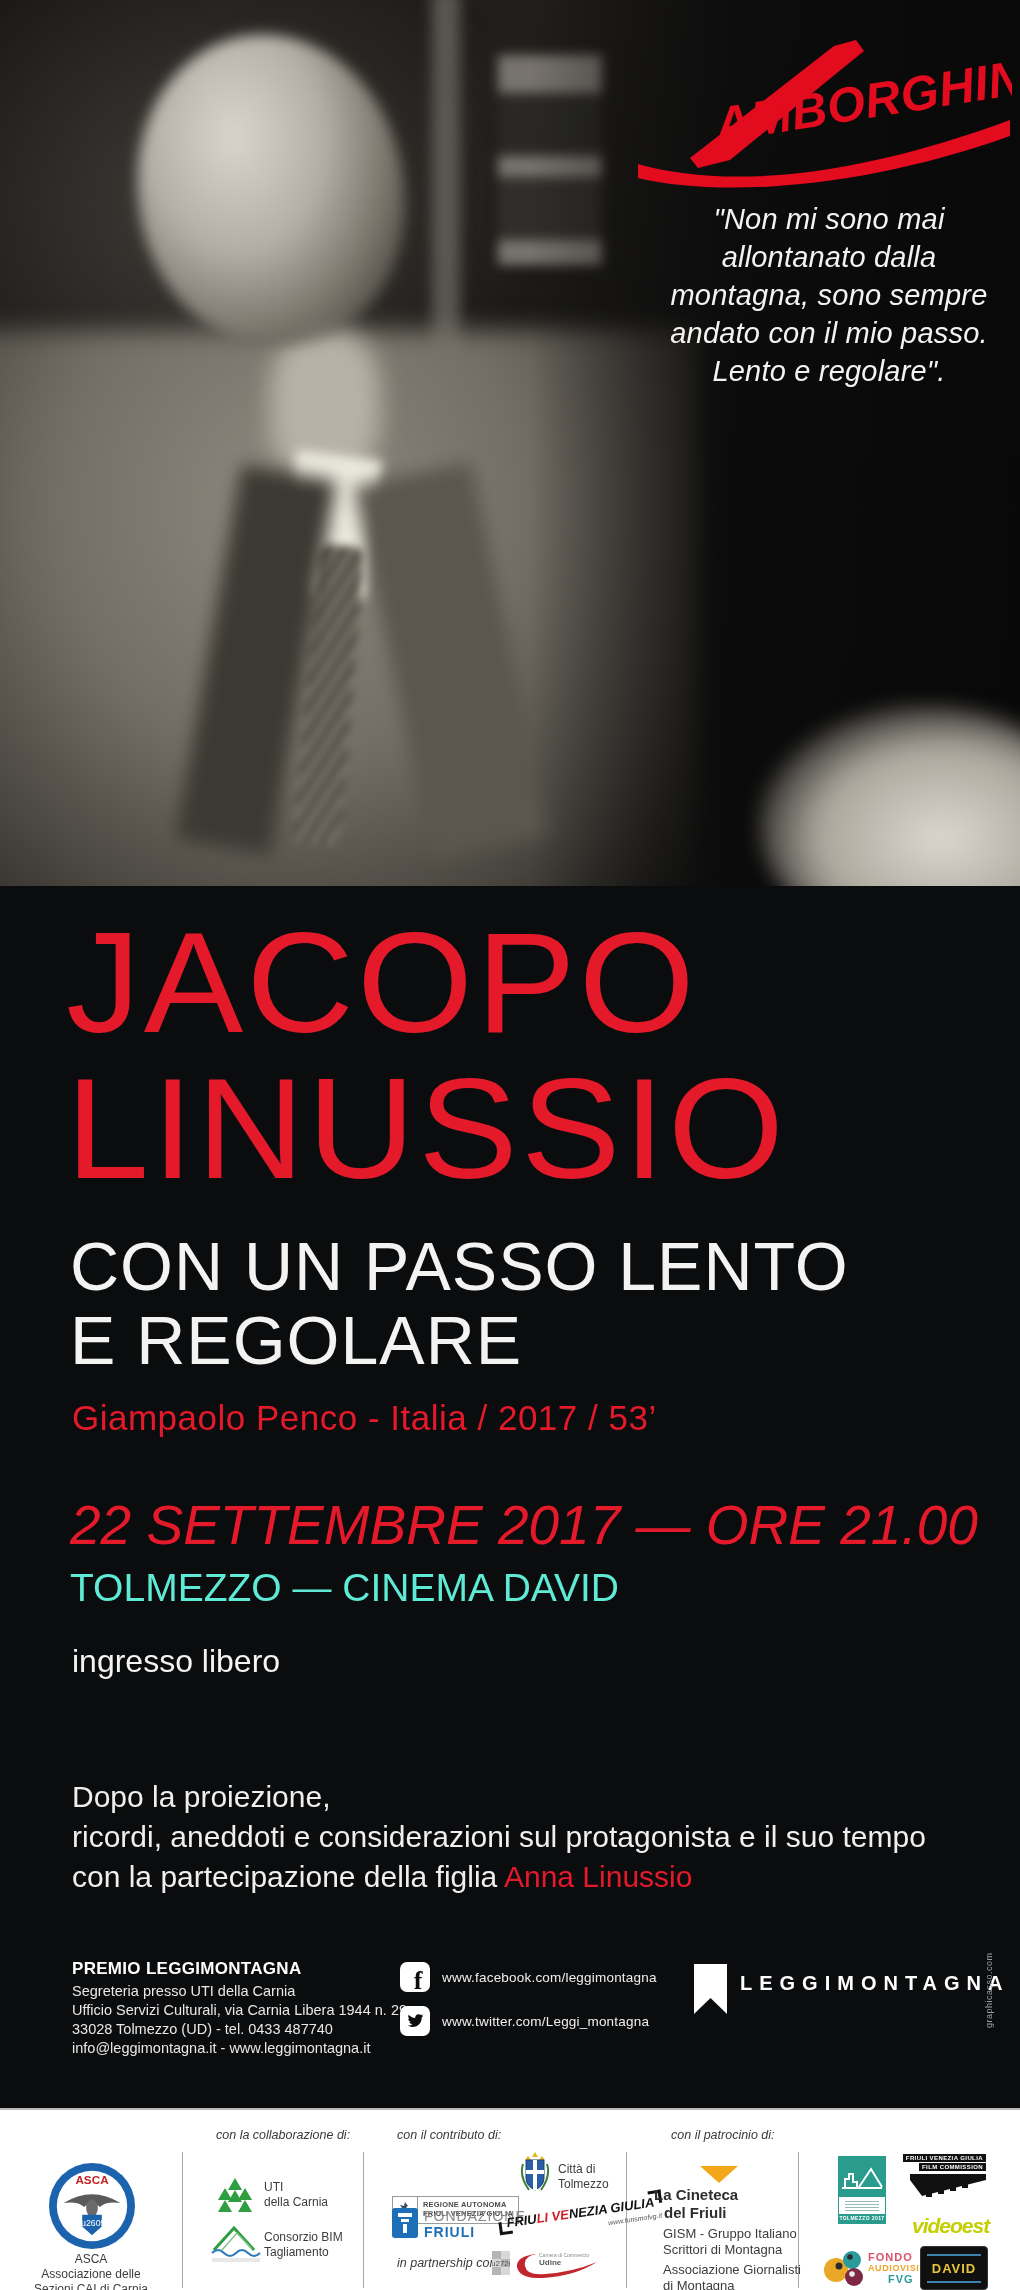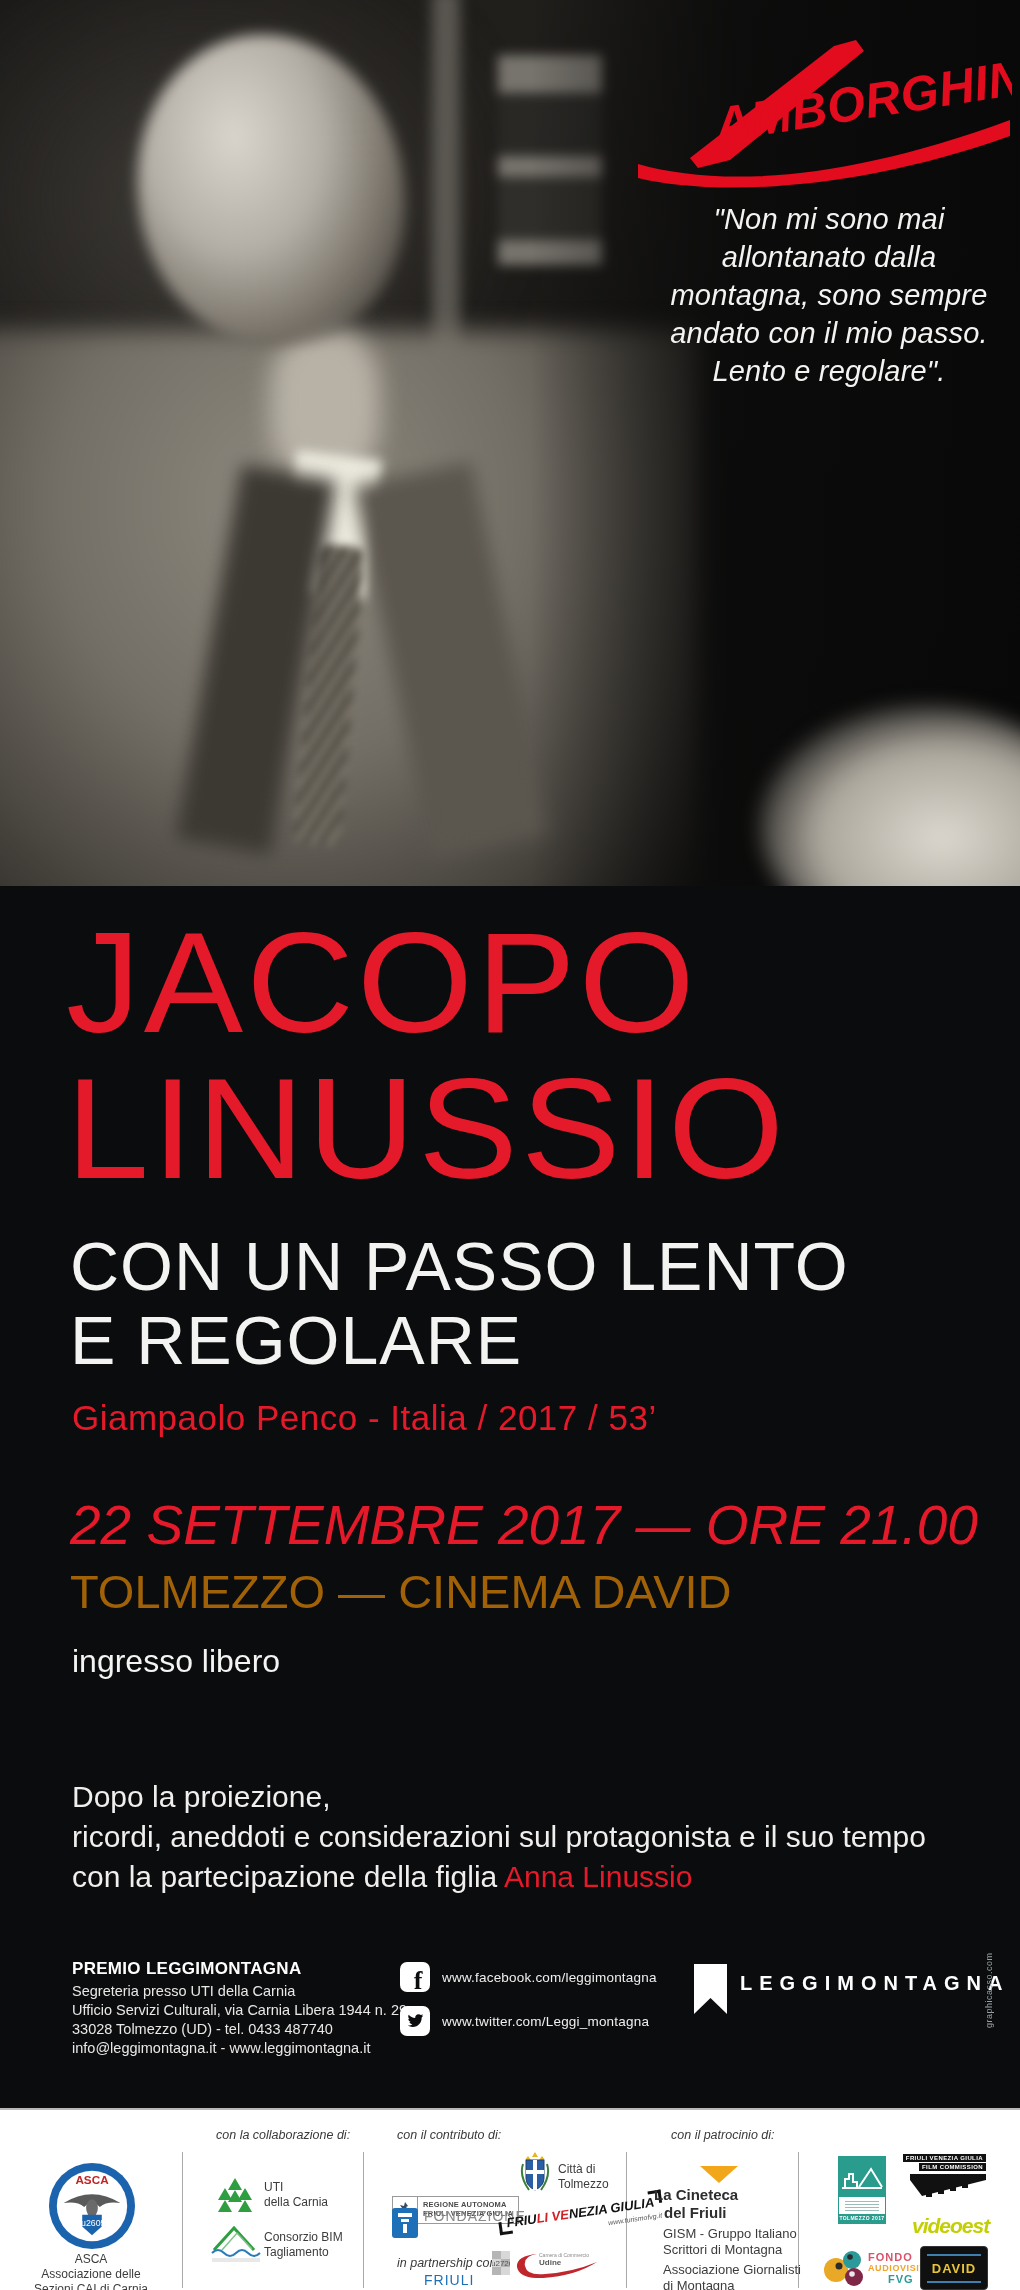--- a/index.html
+++ b/index.html
@@ -40,21 +40,21 @@
     font-size:29px;line-height:38px;text-align:center;letter-spacing:.2px;}
 
   
   .title-line{left:66px;color:#e41a2b;font-weight:400;font-size:142px;letter-spacing:3px;
     transform:scaleX(1.05);transform-origin:left top;white-space:nowrap;line-height:1;}
   .t1{top:912px;} .t2{top:1058px;}
   .sub-line{left:70px;color:#f3f3f2;font-size:68px;letter-spacing:1px;white-space:nowrap;line-height:1;}
   .s1{top:1232px;} .s2{top:1306px;}
   .film-credit{left:72px;top:1398px;color:#e41a2b;font-size:35px;letter-spacing:.5px;}
   .ev1{left:70px;top:1498px;color:#e41a2b;font-size:55px;white-space:nowrap;line-height:1;font-style:italic;}
-  .ev2{left:70px;top:1568px;color:#a16207;font-size:47px;white-space:nowrap;line-height:1;}
+  .ev2{left:70px;top:1568px;color:#5eead4;font-size:39px;white-space:nowrap;line-height:1;}
   .ev3{left:72px;top:1645px;color:#f4f4f3;font-size:32px;line-height:1;}
   .after-line{left:72px;color:#f0efed;font-size:30px;line-height:1;white-space:nowrap;}
   .a1{top:1782px;} .a2{top:1822px;} .a3{top:1862px;}
   .guest{color:#e41a2b;}
 
   
   .contact-title{left:72px;top:1959px;color:#fff;font-size:17px;font-weight:bold;letter-spacing:.3px;}
   .contact-line{left:72px;color:#e9e8e6;font-size:14.5px;white-space:nowrap;}
   .c1{top:1983px;} .c2{top:2002px;} .c3{top:2021px;} .c4{top:2040px;}
   .soc-icon{width:30px;height:30px;background:#fff;border-radius:7px;display:flex;align-items:flex-end;justify-content:center;overflow:hidden;}
@@ -250,21 +250,21 @@
       <div>Tolmezzo</div>
     </div>
     <svg class="abs" style="left:392px;top:98px;" width="26" height="30" viewBox="0 0 26 30">
       <rect x="0" y="0" width="26" height="30" rx="3" fill="#1d70b7"></rect>
       <rect x="6" y="5" width="14" height="4" fill="#ffffff"></rect>
       <rect x="9" y="11" width="8" height="3" fill="#ffffff"></rect>
       <rect x="11" y="16" width="4" height="9" fill="#ffffff"></rect>
     </svg>
     <div class="abs" style="left:424px;top:98px;">
       <div style="font-size:14px;letter-spacing:1px;color:#8a8a8a;">FONDAZIONE</div>
-      <div style="font-size:14px;letter-spacing:1px;color:#1d70b7;font-weight:normal;margin-top:48px;">FRIULI</div>
+      <div style="font-size:14px;letter-spacing:1px;color:#1d70b7;font-weight:bold;">FRIULI</div>
     </div>
     <div class="abs fvg-rot" style="left:503px;top:104px;">
       <div class="fvg-brackets"><span>FRIU</span><span class="fvg-red">LI VE</span><span>NEZIA GIULIA</span></div>
       <div class="fvg-url">www.turismofvg.it</div>
     </div>
     <div class="abs sec-head" style="left:397px;top:146px;">in partnership con:</div>
     <div class="abs" style="left:492px;top:138px;display:flex;align-items:center;gap:5px;">
       <svg width="18" height="24" viewBox="0 0 18 24">
         <rect x="0" y="0" width="18" height="24" fill="#d8d8d8"></rect>
         <rect x="0" y="0" width="9" height="8" fill="#b5b5b5"></rect>

